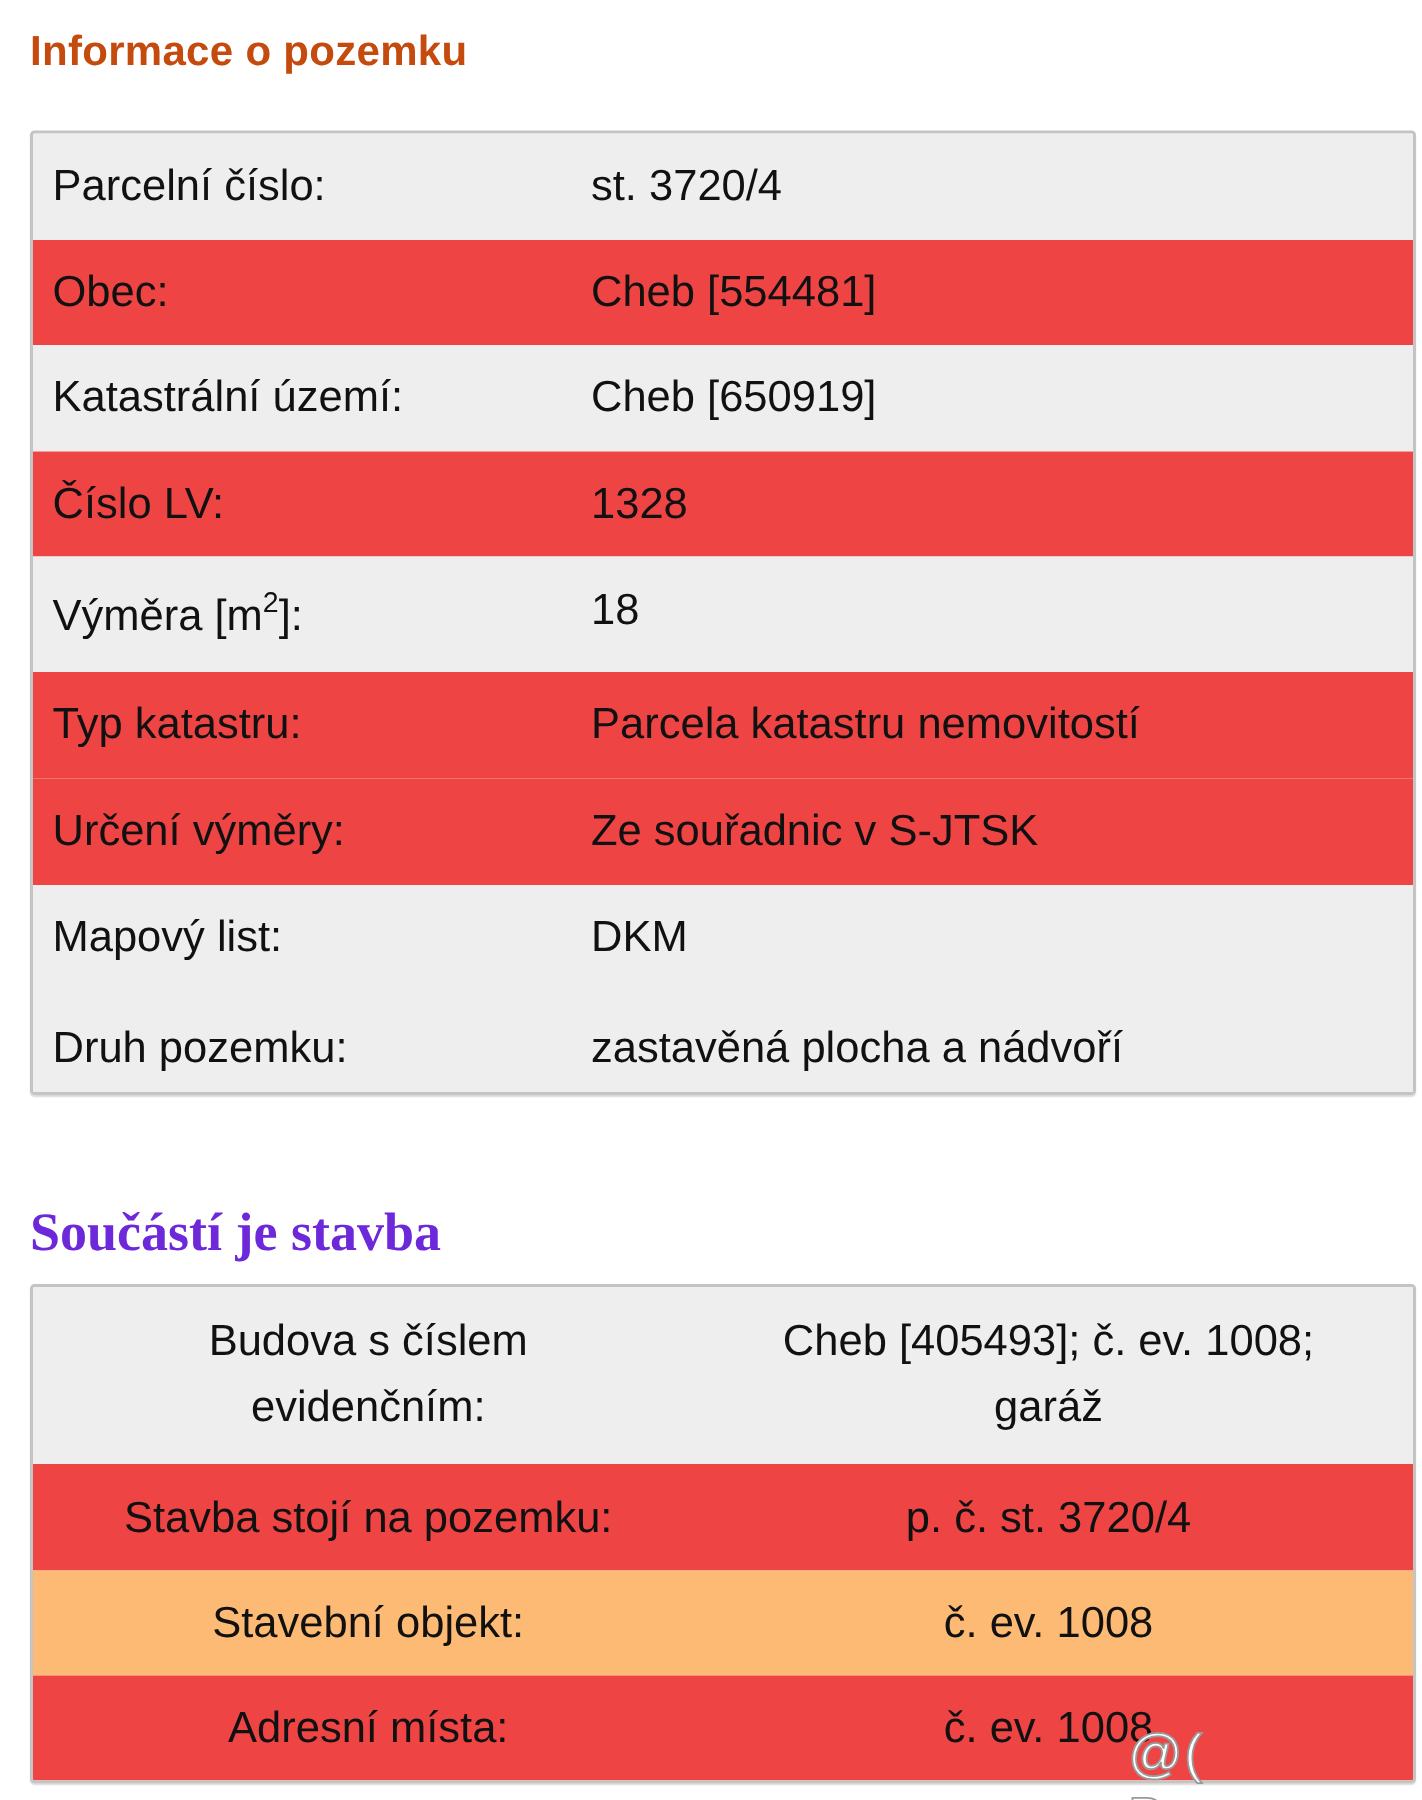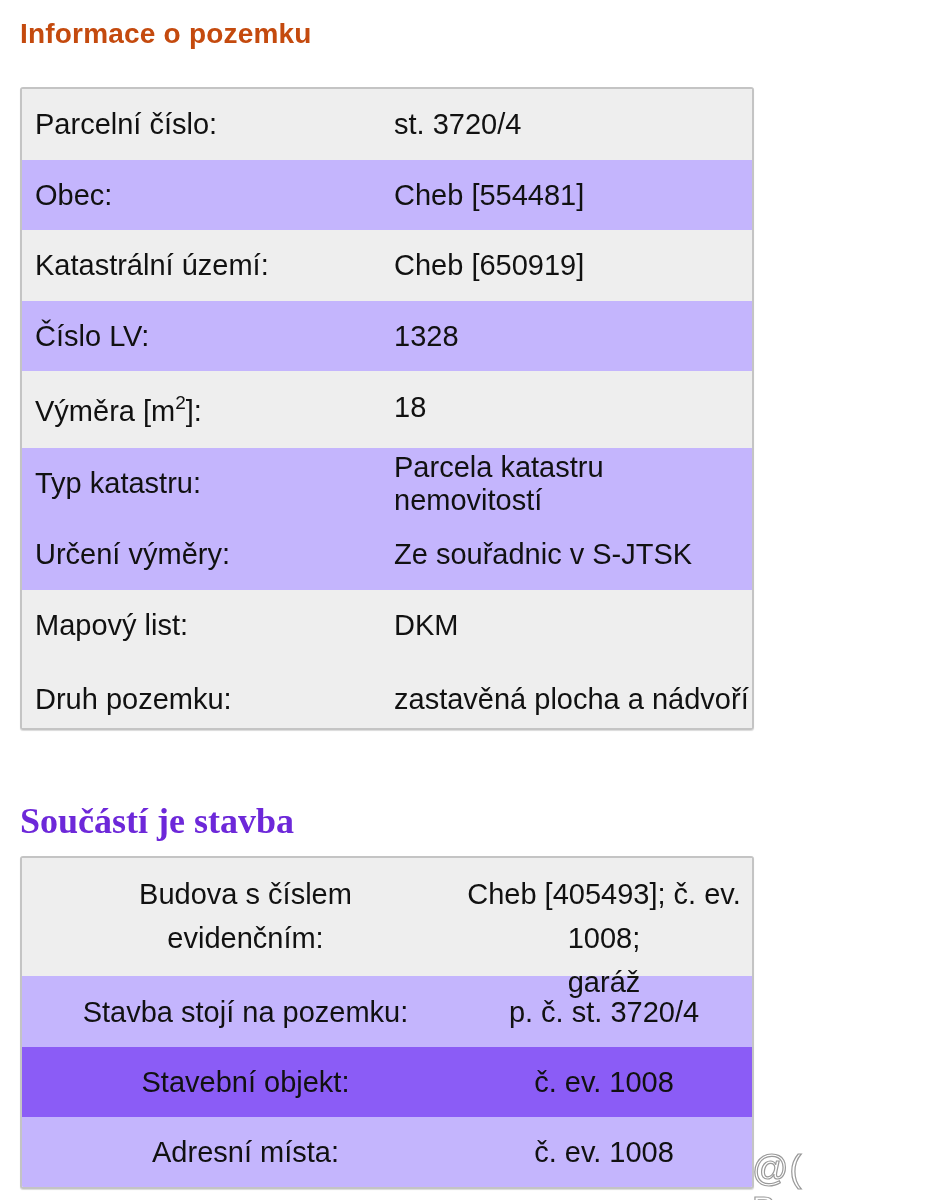--- a/index.html
+++ b/index.html
@@ -9,35 +9,35 @@
   }
   .h1 {
     position: absolute; left: 20px; top: 18px; margin: 0;
     font-size: 28px; font-weight: bold; color: #c44a0e; letter-spacing: 0.2px;
   }
   .h2 {
     position: absolute; left: 20px; top: 800px; margin: 0;
     font-size: 36px; font-weight: bold; color: #6d28d9; font-family: Liberation Serif, serif;
   }
   .tbl {
-    position: absolute; left: 20px; width: 734px;
+    position: absolute; left: 20px; width: 924px;
     border: 2px solid #c4c4c4; border-radius: 3px;
     box-shadow: 0 1px 1px rgba(0,0,0,0.15);
     box-sizing: border-box; overflow: hidden;
   }
   .t1 { top: 87px; height: 643px; }
   .t2 { top: 856px; height: 333px; }
   .row { display: flex; align-items: center; box-sizing: border-box; font-size: 29px; }
   .row .lbl { padding-left: 13px; flex: 0 0 auto; }
   .t1 .row .lbl { width: 359px; }
   .t2 .row .lbl { width: 421px; }
   .row .val { flex: 1; }
   .g { background: #eeeeee; }
-  .w { background: #c4b5fd; }
-  .hl { background: #8b5cf6; }
+  .w { background: #ef4444; }
+  .hl { background: #fdba74; }
   sup { font-size: 19px; vertical-align: 12px; line-height: 0; }
   .t2 .row .lbl, .t2 .row .val { line-height: 44px; text-align: center; }
   .watermark {
     position: absolute; left: 752px; top: 1148px; font-size: 36px; color: #fff;
     -webkit-text-stroke: 1.2px #9a9a9a; letter-spacing: 1px;
   }
 </style>
 </head>
 <body>
 

